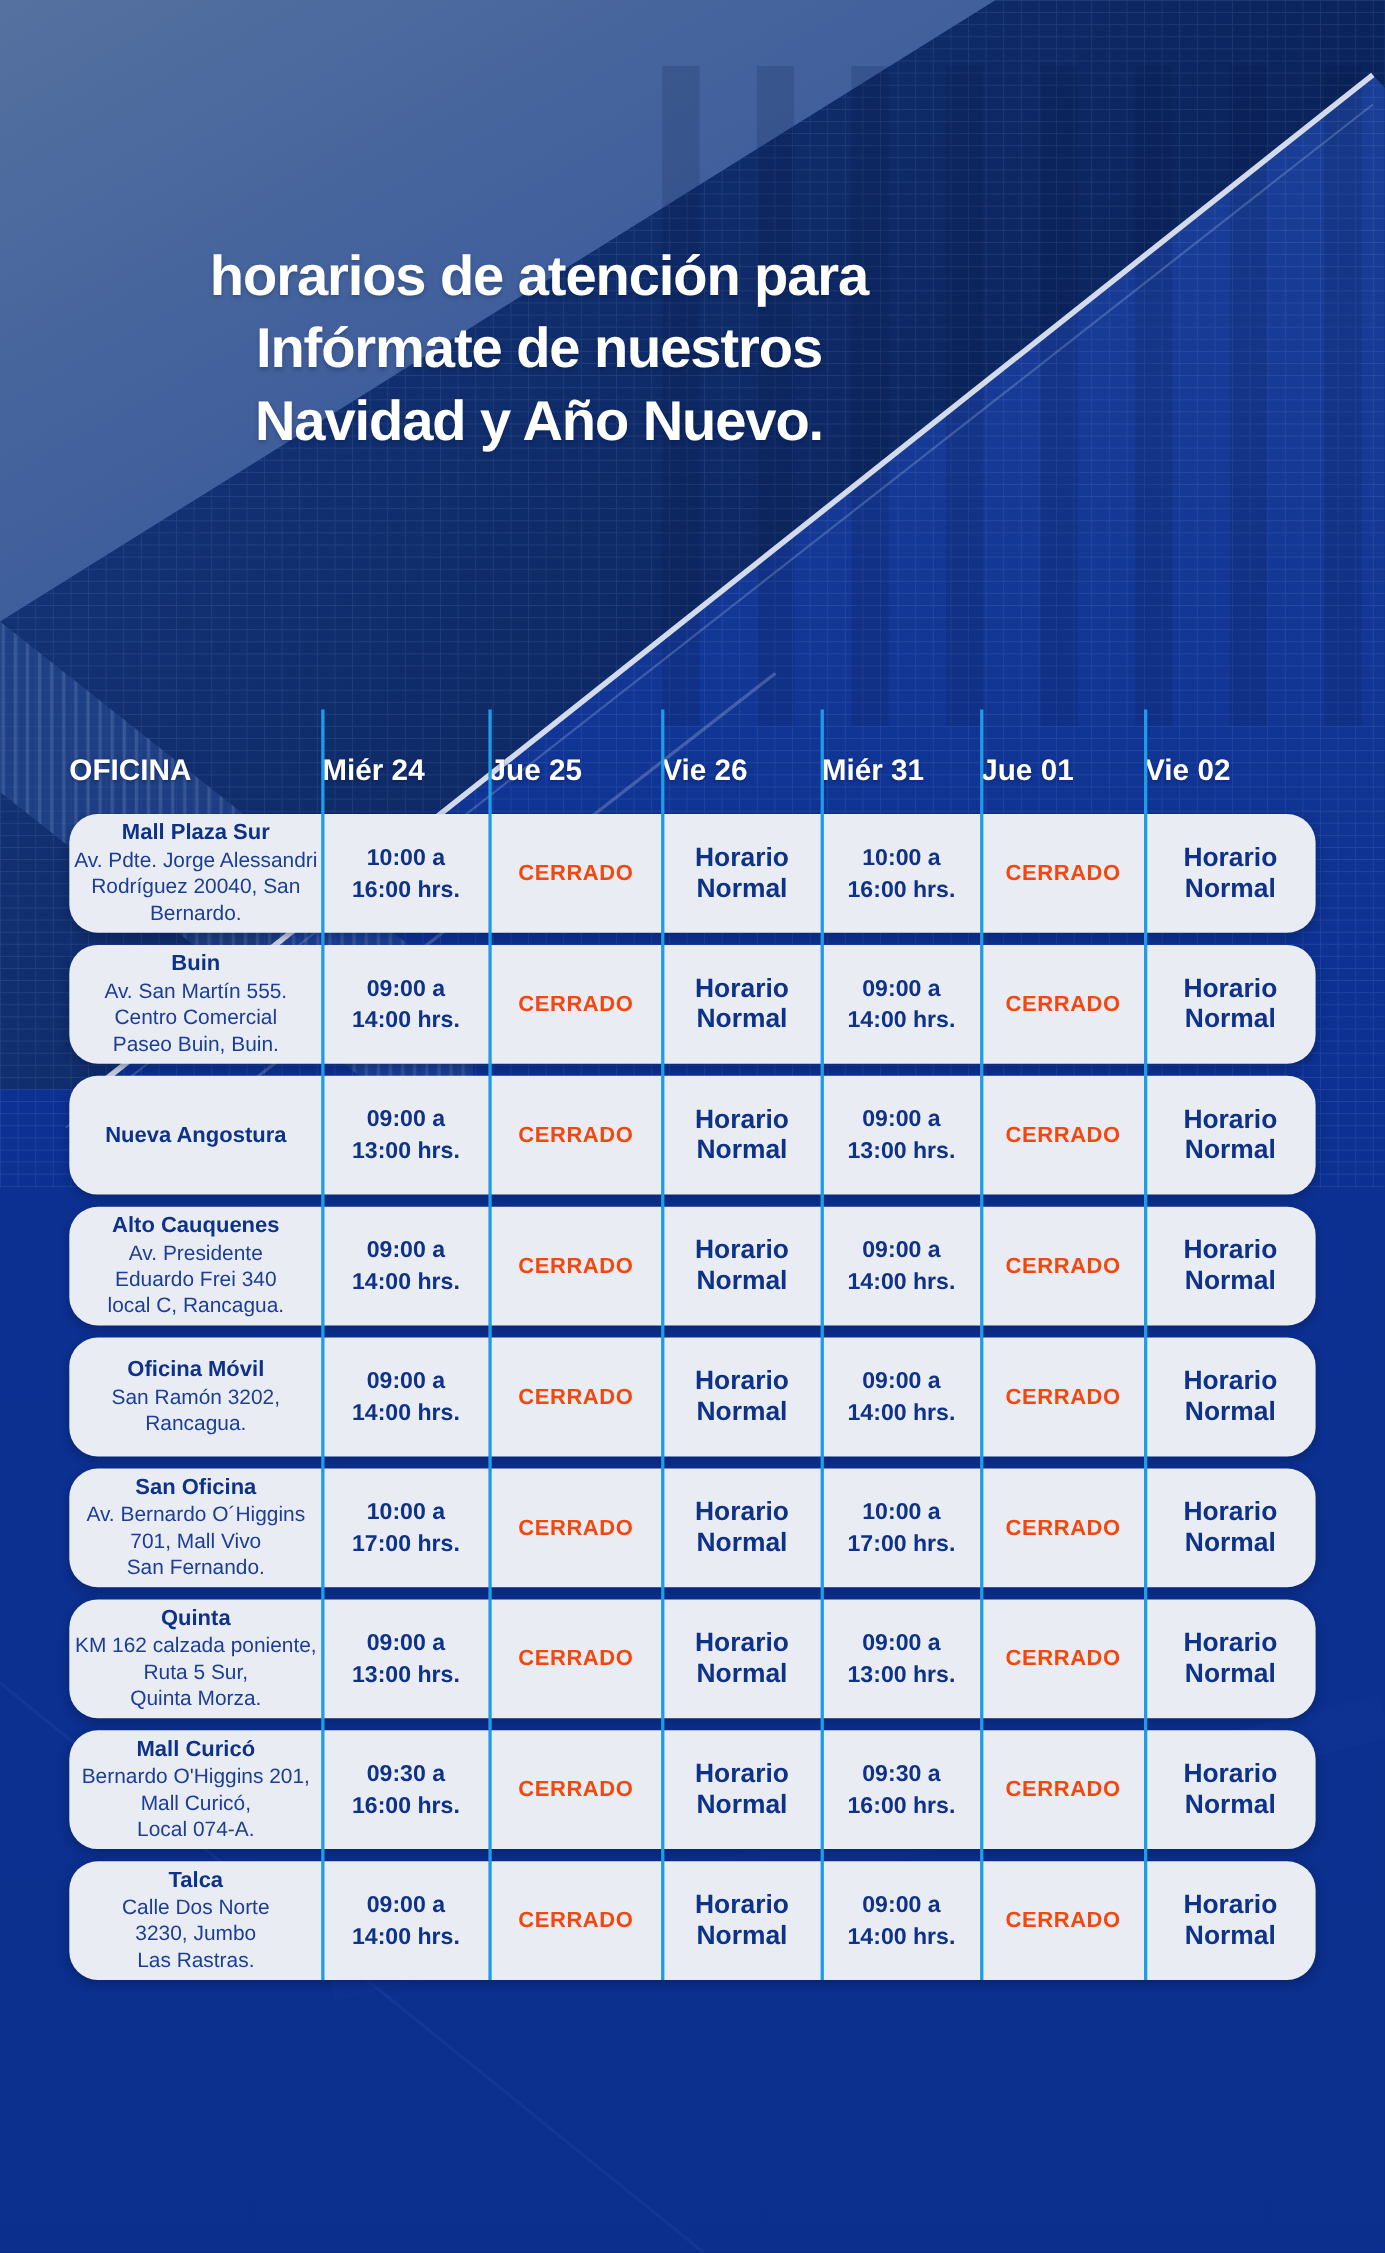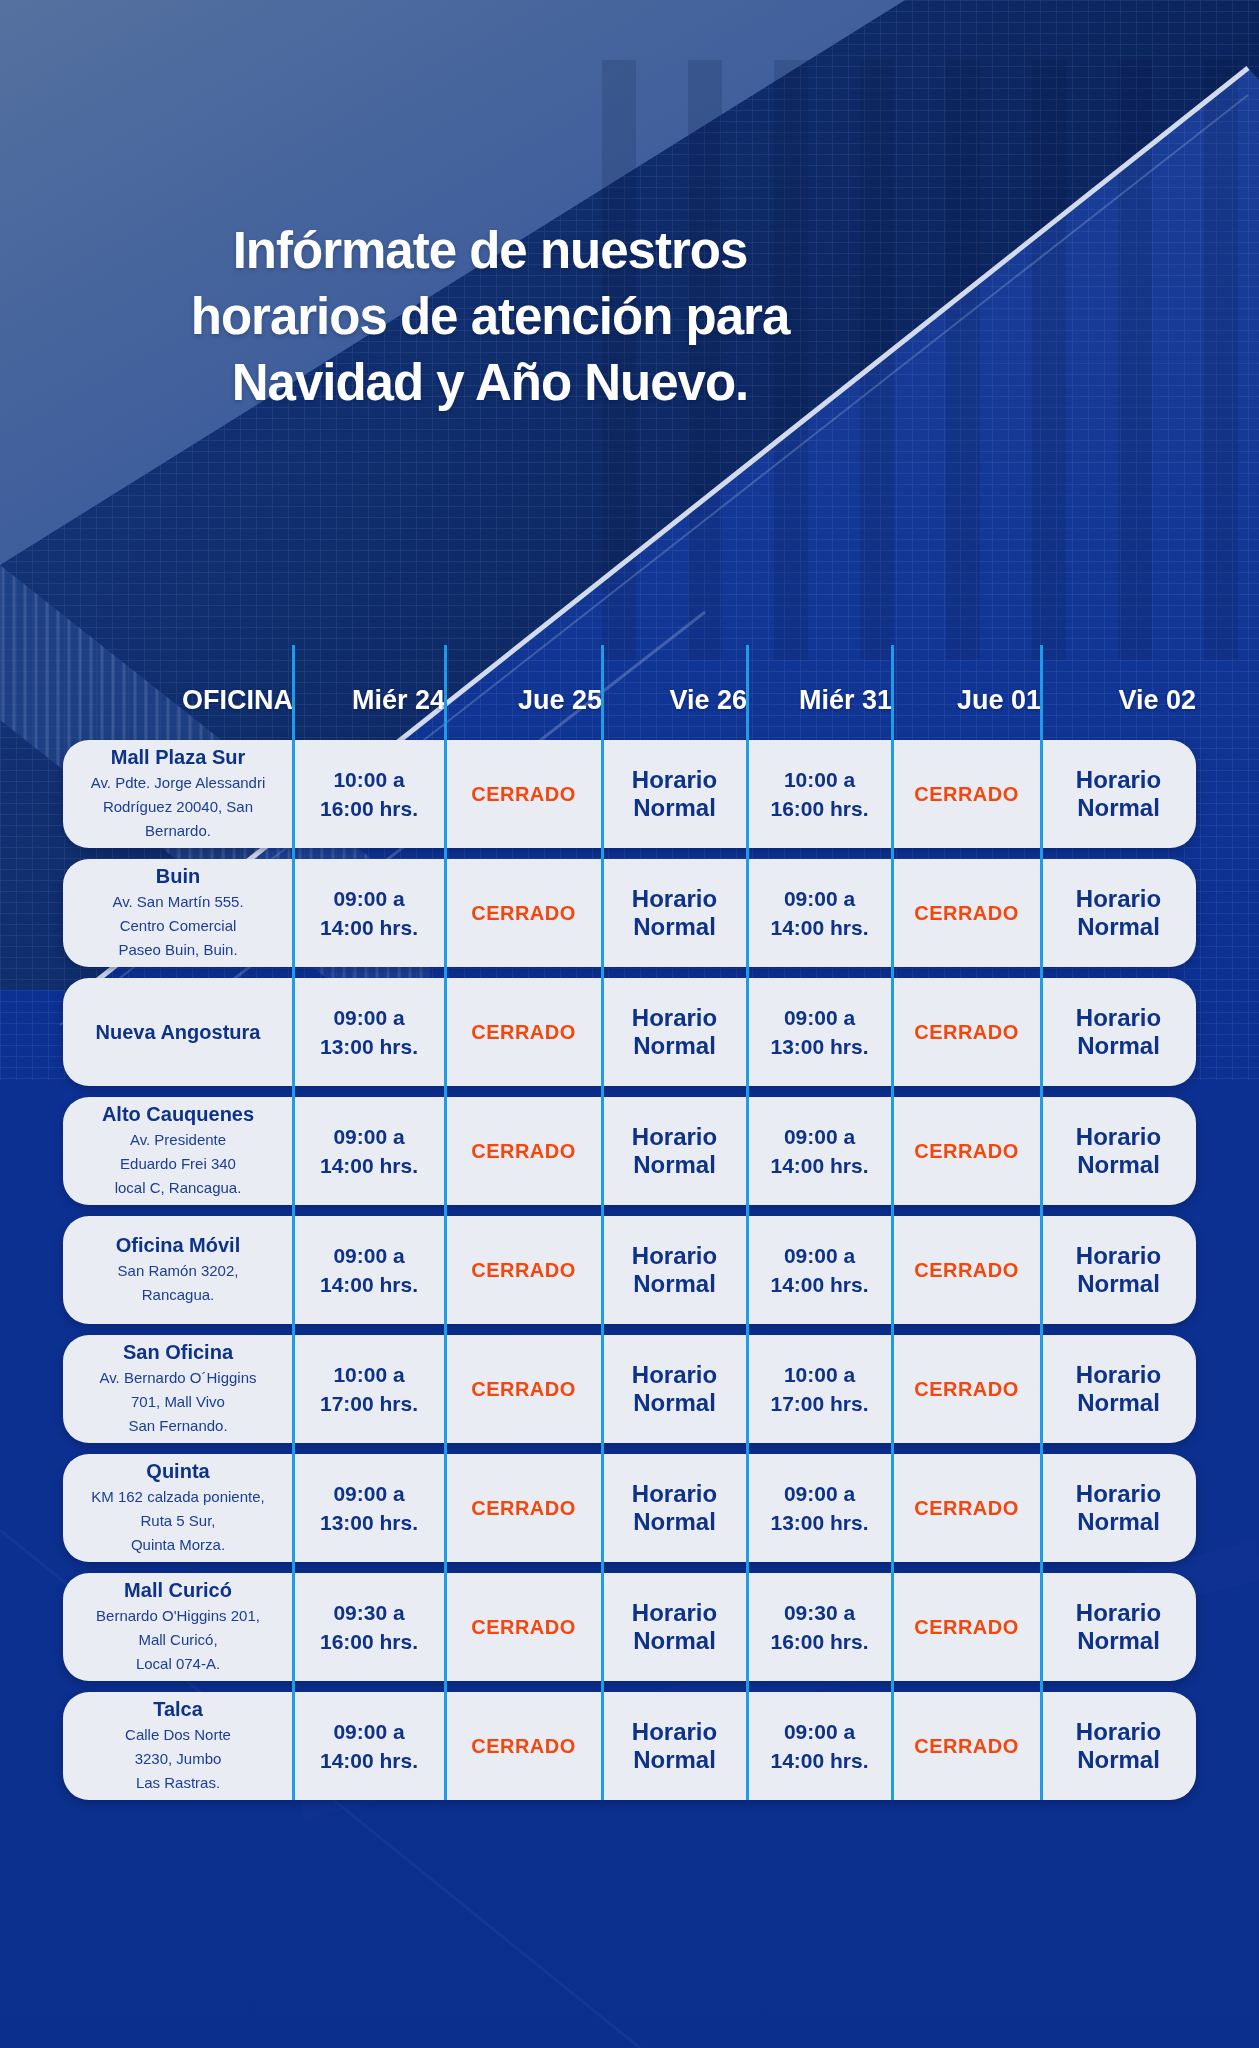--- a/index.html
+++ b/index.html
@@ -23,33 +23,33 @@
     text-align:center;color:var(--white);
     font-size:51px;font-weight:bold;line-height:66px;letter-spacing:-1px;
     text-shadow:0 2px 4px rgba(2,15,50,.25);
   }
   .schedule{position:absolute;left:63px;top:645px;width:1133px;}
   .grid7{display:grid;grid-template-columns:230px 152px 157px 145px 145px 149px 155px;}
   .dividers{position:absolute;left:0;top:0;width:1133px;height:1155px;z-index:3;pointer-events:none;}
   .dividers div{position:absolute;top:0;width:3px;height:1155px;background:var(--divider);}
   .thead{padding-top:40px;height:55px;position:relative;z-index:2;}
   .hcell{
-    color:var(--white);font-size:27px;font-weight:bold;text-align:right;
+    color:var(--white);font-size:27px;font-weight:bold;text-align:left;
     text-shadow:0 1px 3px rgba(2,15,50,.4);
   }
   .rows{position:relative;z-index:1;}
   .row{
     height:108px;margin-bottom:11px;background:var(--card);
     border-radius:26px;align-items:center;
     box-shadow:0 3px 9px rgba(4,18,60,.38);
   }
   .cell{text-align:center;}
   .office{display:flex;flex-direction:column;justify-content:flex-end;}
   .office-name{font-size:20px;font-weight:bold;color:var(--navy-text);line-height:25px;}
-  .office-address{font-size:15px;color:var(--addr-text);line-height:24px;margin-top:1px;}
+  .office-address{font-size:19px;color:var(--addr-text);line-height:24px;margin-top:1px;}
   .sched{font-weight:bold;color:var(--navy-text);font-size:21px;line-height:29px;}
   .sched.normal{font-size:24px;line-height:28px;}
   .sched.closed{color:var(--cerrado);font-size:20px;line-height:30px;letter-spacing:.5px;}
 </style>
 </head>
 <body>
 
 <div class="canvas">
 
   <svg class="bg" width="1259" height="2048" viewBox="0 0 1259 2048" aria-hidden="true">
@@ -85,22 +85,22 @@
     <polygon points="0,565 430,905 430,1060 0,720" fill="#2a4d95" opacity="0.5"></polygon>
     <polygon points="0,565 430,905 430,1060 0,720" fill="url(#pcorr)"></polygon>
     <line x1="85" y1="990" x2="1248" y2="68" stroke="#e8eef8" stroke-width="5" opacity="0.9"></line>
     <line x1="60" y1="1025" x2="1248" y2="95" stroke="#9fb4dc" stroke-width="2" opacity="0.3"></line>
     <line x1="130" y1="1060" x2="705" y2="612" stroke="#cdd9ef" stroke-width="3" opacity="0.25"></line>
     <line x1="0" y1="1530" x2="640" y2="2048" stroke="#1a3f9e" stroke-width="3" opacity="0.5"></line>
     <line x1="300" y1="1800" x2="1259" y2="1560" stroke="#16389b" stroke-width="40" opacity="0.3"></line>
   </svg>
 
   <div class="title">
+    <div>horarios de atención para</div>
     <div>Infórmate de nuestros</div>
-    <div>horarios de atención para</div>
     <div>Navidad y Año Nuevo.</div>
   </div>
 
   <div class="schedule">
 
     <div class="dividers">
       <div style="left:229px"></div>
       <div style="left:381px"></div>
       <div style="left:538px"></div>
       <div style="left:683px"></div>

